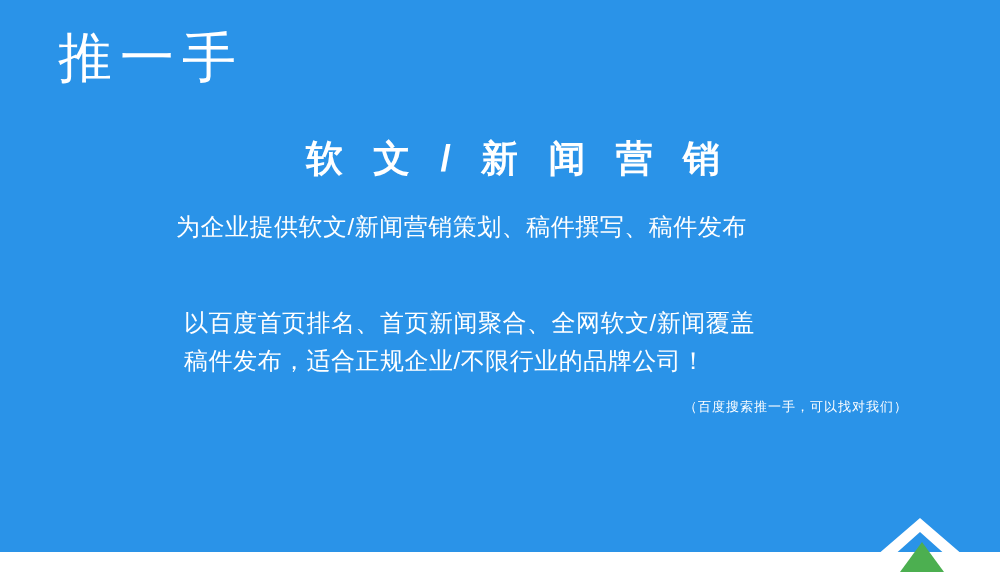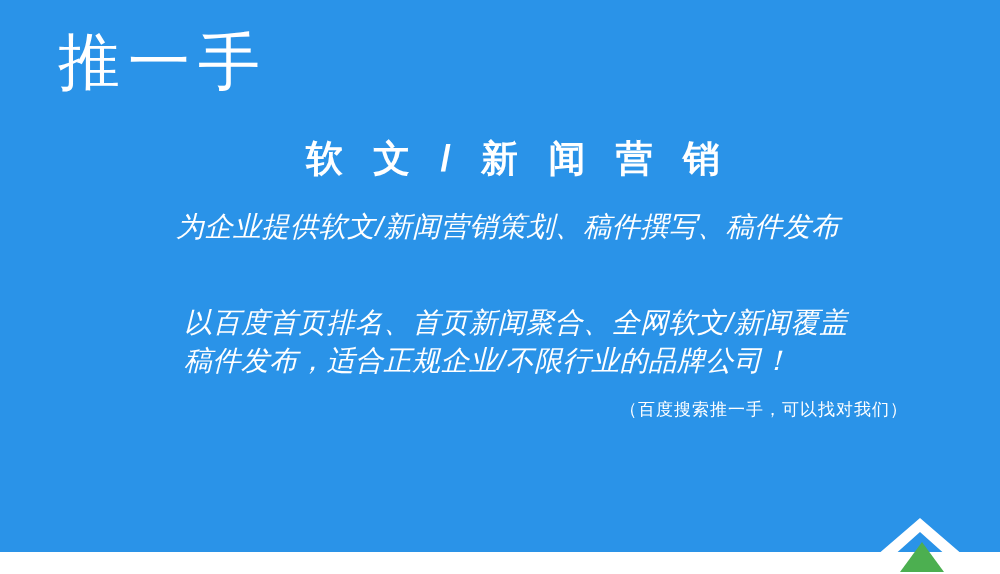--- a/index.html
+++ b/index.html
@@ -17,59 +17,58 @@
     position: relative;
     width: 1000px;
     height: 574px;
     background: #2a93e8;
     overflow: hidden;
   }
   .logo {
     position: absolute;
     left: 58px;
     top: 28px;
-    font-size: 62px;
+    font-size: 54px;
     line-height: 1.1;
     color: #ffffff;
     letter-spacing: 8px;
     font-weight: 400;
     font-family: "Liberation Sans", sans-serif;
   }
   .subtitle {
     position: absolute;
     left: 306px;
     top: 122px;
     font-size: 37px;
     color: #ffffff;
     letter-spacing: 10px;
     font-weight: 700;
     margin-top: 12px;
   }
   .para {
     position: absolute;
     color: #ffffff;
-    font-size: 28px;
+    font-size: 24px;
     line-height: 38px;
     letter-spacing: 0.5px;
-    font-style: italic;
   }
   .para1 {
     left: 176px;
     top: 208px;
   }
   .para2 {
     left: 184px;
     top: 304px;
   }
   .note {
     position: absolute;
     right: 92px;
     top: 398px;
     color: #ffffff;
-    font-size: 17px;
+    font-size: 13px;
     letter-spacing: 1px;
   }
   .bottom-strip {
     position: absolute;
     left: 0;
     bottom: 0;
     width: 1000px;
     height: 22px;
     background: #ffffff;
   }

